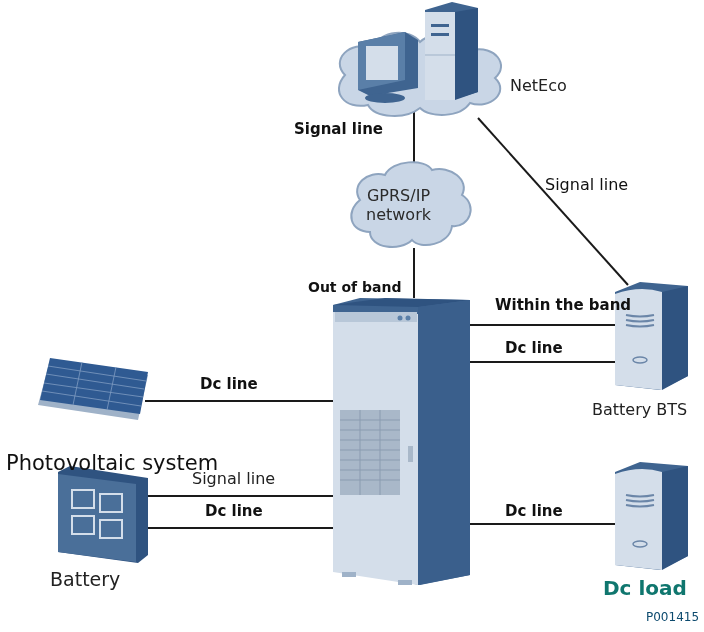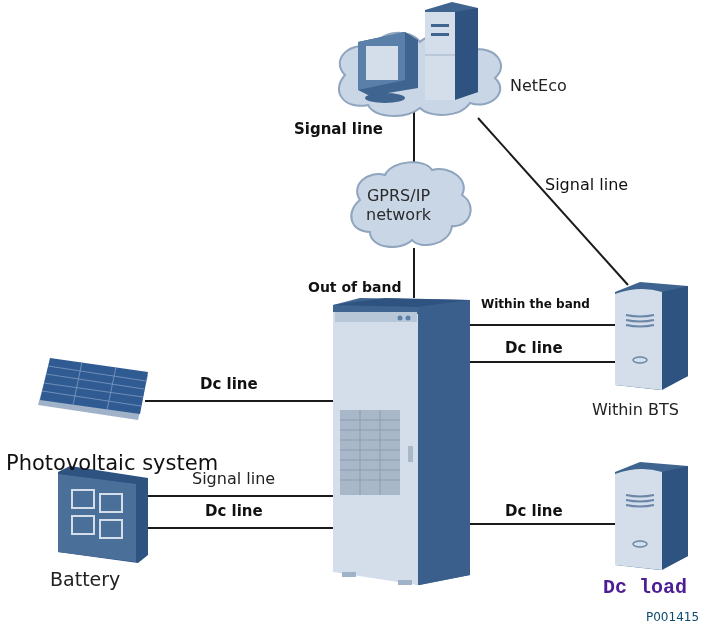--- a/index.html
+++ b/index.html
@@ -2,21 +2,21 @@
 <html><head>
   <meta charset="utf-8">
   <style>
     html, body { margin: 0; padding: 0; background: #ffffff; }
     body { width: 704px; height: 632px; position: relative; overflow: hidden; font-family: "DejaVu Sans", sans-serif; }
     svg.diagram { position: absolute; left: 0; top: 0; }
     .lbl { position: absolute; color: #111; white-space: nowrap; line-height: 1; }
     .bold { font-weight: bold; font-size: 15px; }
     .norm { font-size: 15px; color: #222; }
     .big { font-size: 21px; color: #111; margin-top: 22px; }
-    .bigb { font-size: 20px; font-weight: bold; color: #4c1d95; font-family: Liberation Mono, monospace; }
+    .bigb { font-size: 20px; font-weight: bold; color: #0f766e; }
     .cloud-txt { font-size: 16px; color: #2b2b2b; text-align: center; line-height: 1.2; }
     .code { font-size: 12px; color: #0c4a6e; }
   </style>
 </head>
 <body>
 
 <svg class="diagram" width="704" height="632" viewBox="0 0 704 632">
 
   <g stroke="#1a1a1a" stroke-width="2" fill="none">
     <line x1="414" y1="108" x2="414" y2="170"></line>
@@ -131,23 +131,23 @@
 <div class="lbl norm" style="left:510px;top:78px;font-size:16px;">NetEco</div>
 <div class="lbl bold" style="left:294px;top:122px;">Signal line</div>
 <div class="lbl bold" style="left:545px;top:177px;font-weight:normal;font-size:16px;">Signal line</div>
 
 <div class="lbl cloud-txt" style="left:366px;top:186px;">
   <div>GPRS/IP</div>
   <div>network</div>
 </div>
 
 <div class="lbl bold" style="left:308px;top:280px;font-size:14px;">Out of band</div>
-<div class="lbl bold" style="left:481px;top:298px;font-size:12px;">Within the band</div>
+<div class="lbl bold" style="left:495px;top:298px;font-size:15px;">Within the band</div>
 <div class="lbl bold" style="left:505px;top:341px;">Dc line</div>
-<div class="lbl norm" style="left:592px;top:402px;font-size:16px;">Within BTS</div>
+<div class="lbl norm" style="left:592px;top:402px;font-size:16px;">Battery BTS</div>
 
 <div class="lbl bold" style="left:200px;top:377px;">Dc line</div>
 <div class="lbl big" style="left:6px;top:431px;">Photovoltaic system</div>
 
 <div class="lbl norm" style="left:192px;top:471px;font-size:16px;">Signal line</div>
 <div class="lbl bold" style="left:205px;top:504px;">Dc line</div>
 <div class="lbl norm" style="left:50px;top:570px;font-size:19px;">Battery</div>
 
 <div class="lbl bold" style="left:505px;top:504px;">Dc line</div>
 <div class="lbl bigb" style="left:603px;top:578px;">Dc load</div>

